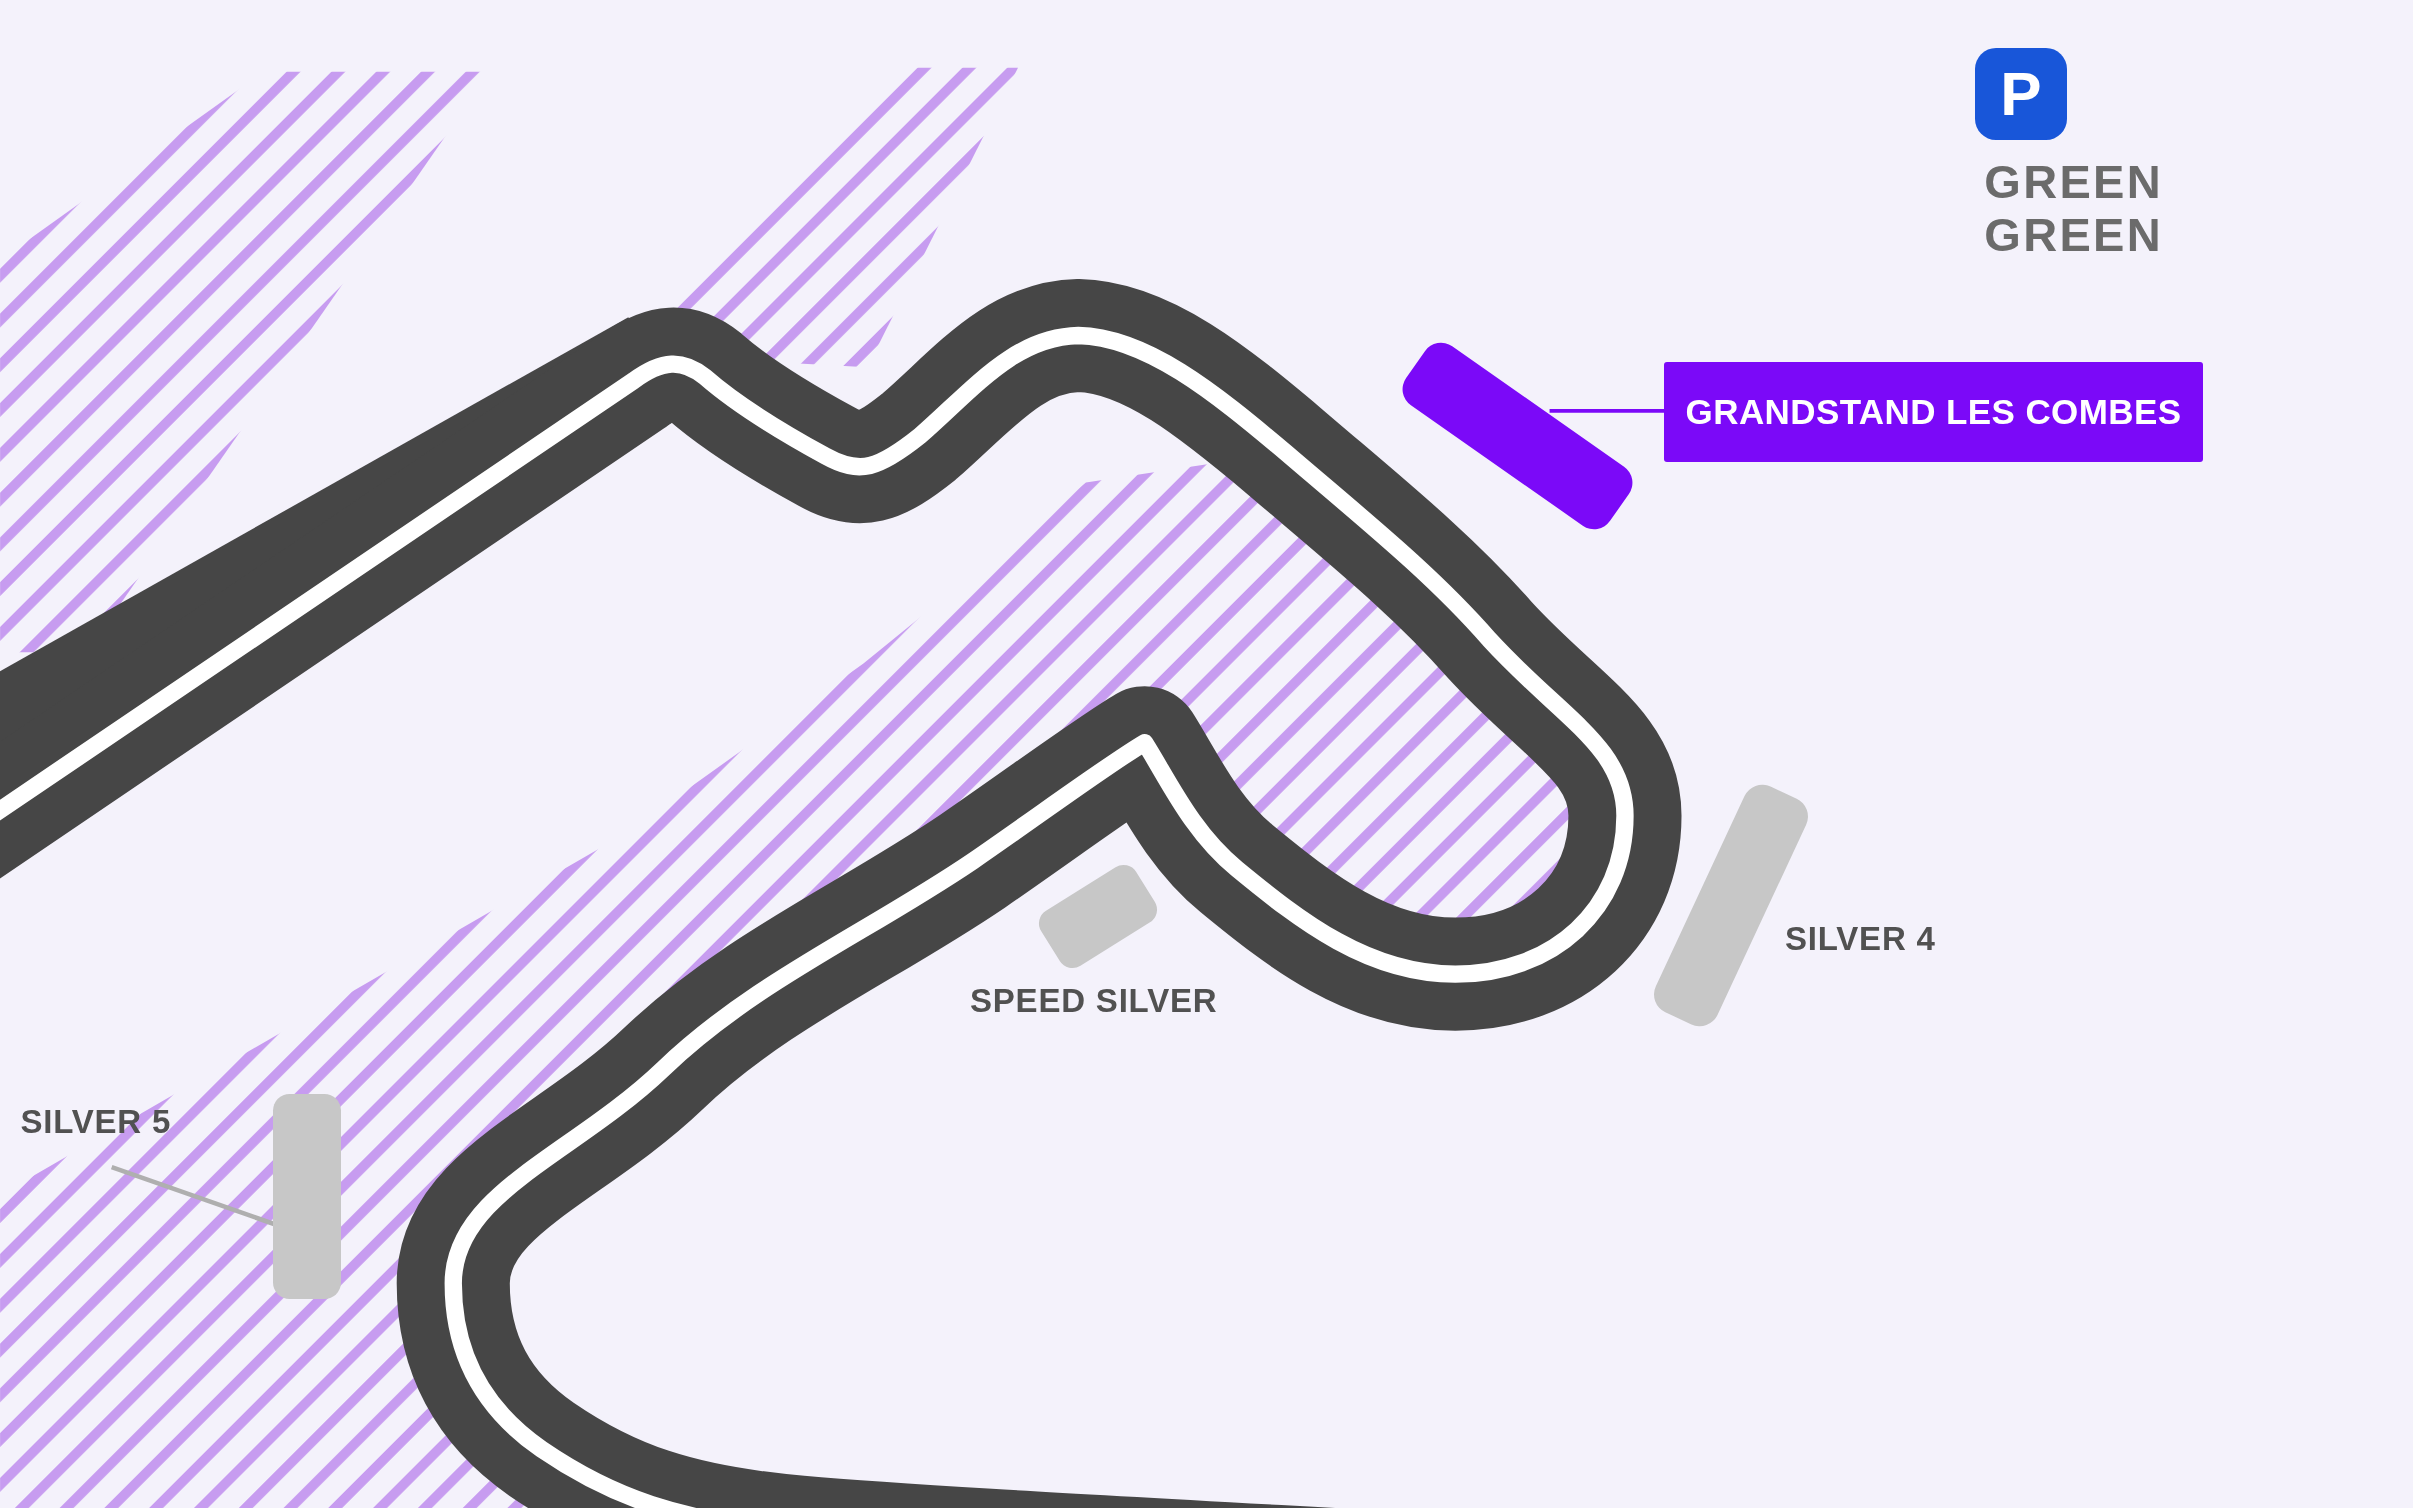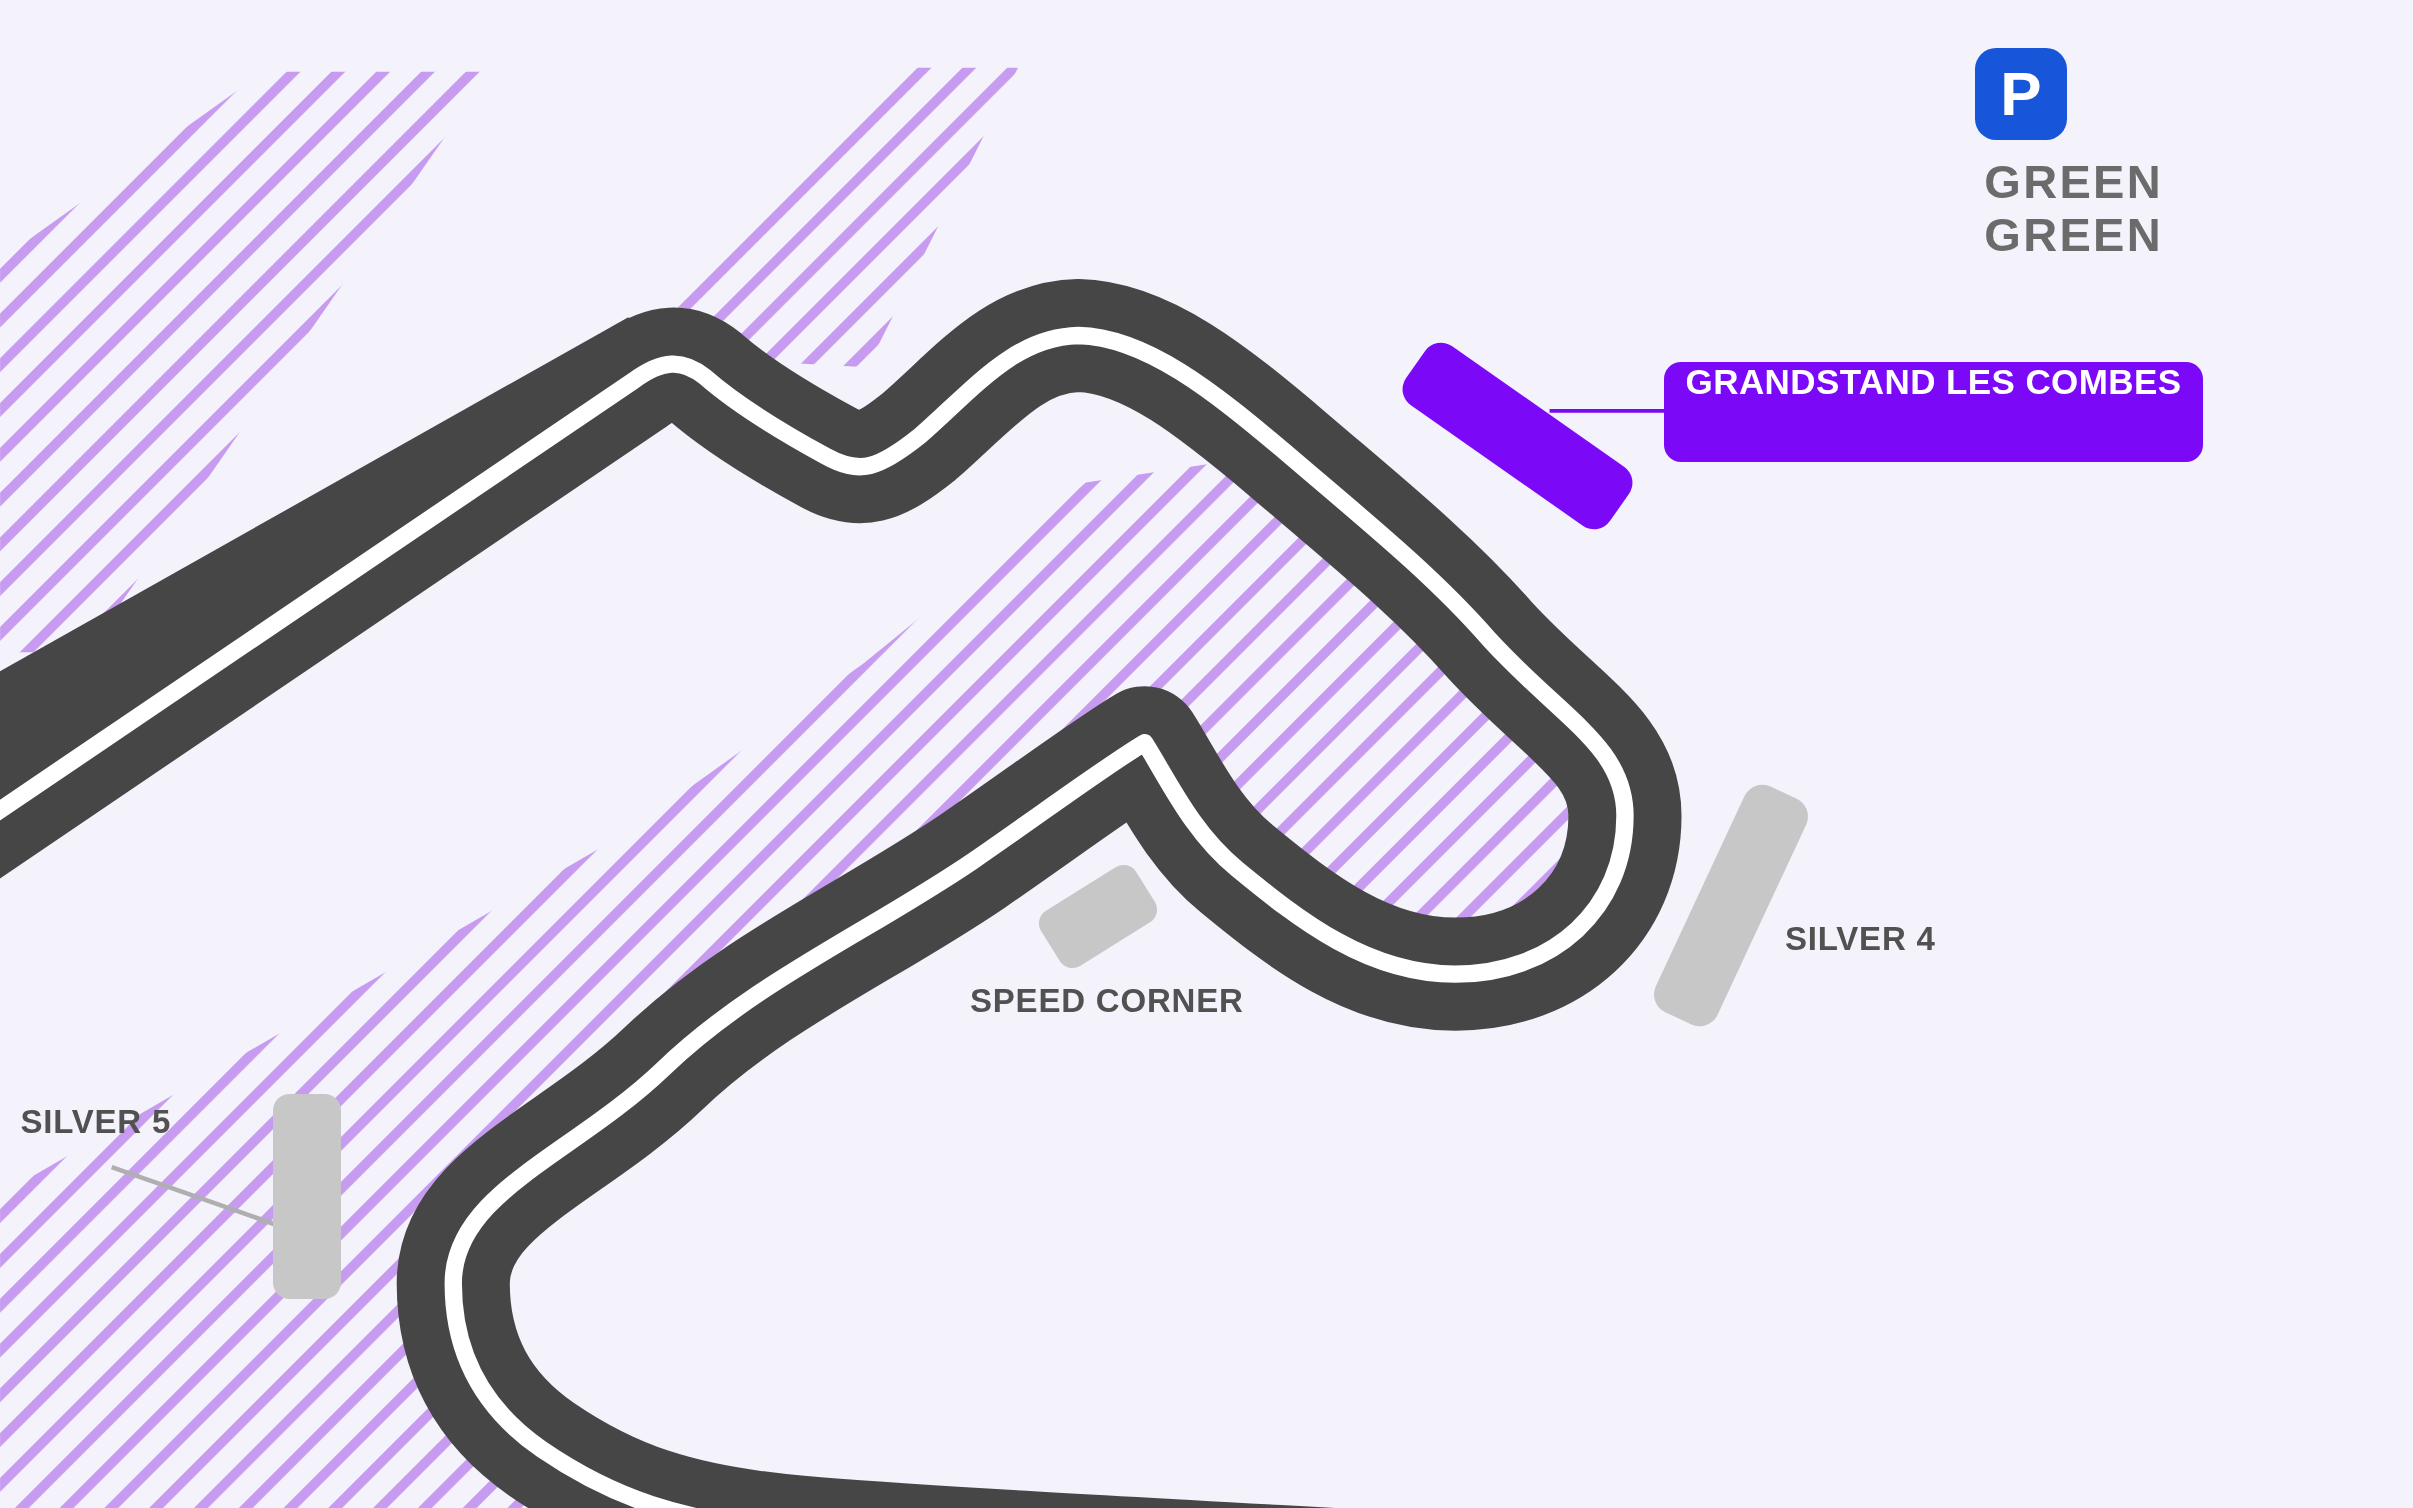--- a/index.html
+++ b/index.html
@@ -37,22 +37,22 @@
     letter-spacing:0.8px;
     color:var(--label-gray);
     white-space:nowrap;
   }
   #label-silver3{left:20.4px;top:1103px;}
   #label-silver4{left:1785px;top:920px;}
   #label-speed-corner{left:970px;top:982px;width:231px;text-align:center;}
 
   #callout-box{
     position:absolute;left:1664px;top:362px;width:539px;height:100px;
-    background:var(--brand-purple);border-radius:17px;
-    display:flex;justify-content:center;
+    background:var(--brand-purple);border-radius:3px;
+    display:flex;align-items:center;justify-content:center;
   }
   #callout-box .callout-text{
     color:#FFFFFF;font-weight:700;font-size:35px;letter-spacing:0.4px;white-space:nowrap;
   }
 
   #parking-badge{
     position:absolute;left:1975px;top:48px;width:92px;height:92px;
     background:var(--parking-blue);border-radius:21px;
     display:flex;align-items:center;justify-content:center;
   }
@@ -119,21 +119,21 @@
   <line x1="148" y1="1548" x2="368" y2="1625" style="stroke:var(--connector-gray)" stroke-width="6"></line>
 </svg>
 
 <div class="stand stand-purple" id="stand-les-combes"></div>
 <div class="stand" id="stand-silver4"></div>
 <div class="stand" id="stand-silver3"></div>
 <div class="stand" id="stand-speed-corner"></div>
 
 <div class="stand-label" id="label-silver3">SILVER 5</div>
 <div class="stand-label" id="label-silver4">SILVER 4</div>
-<div class="stand-label" id="label-speed-corner">SPEED CORNER</div>
+<div class="stand-label" id="label-speed-corner">SPEED SILVER</div>
 
 <div id="callout-box">
   <span class="callout-text">GRANDSTAND LES COMBES</span>
 </div>
 
 <div id="parking-badge">
   <span class="p-letter">P</span>
 </div>
 <div id="green-zone">
   <div>GREEN</div>

